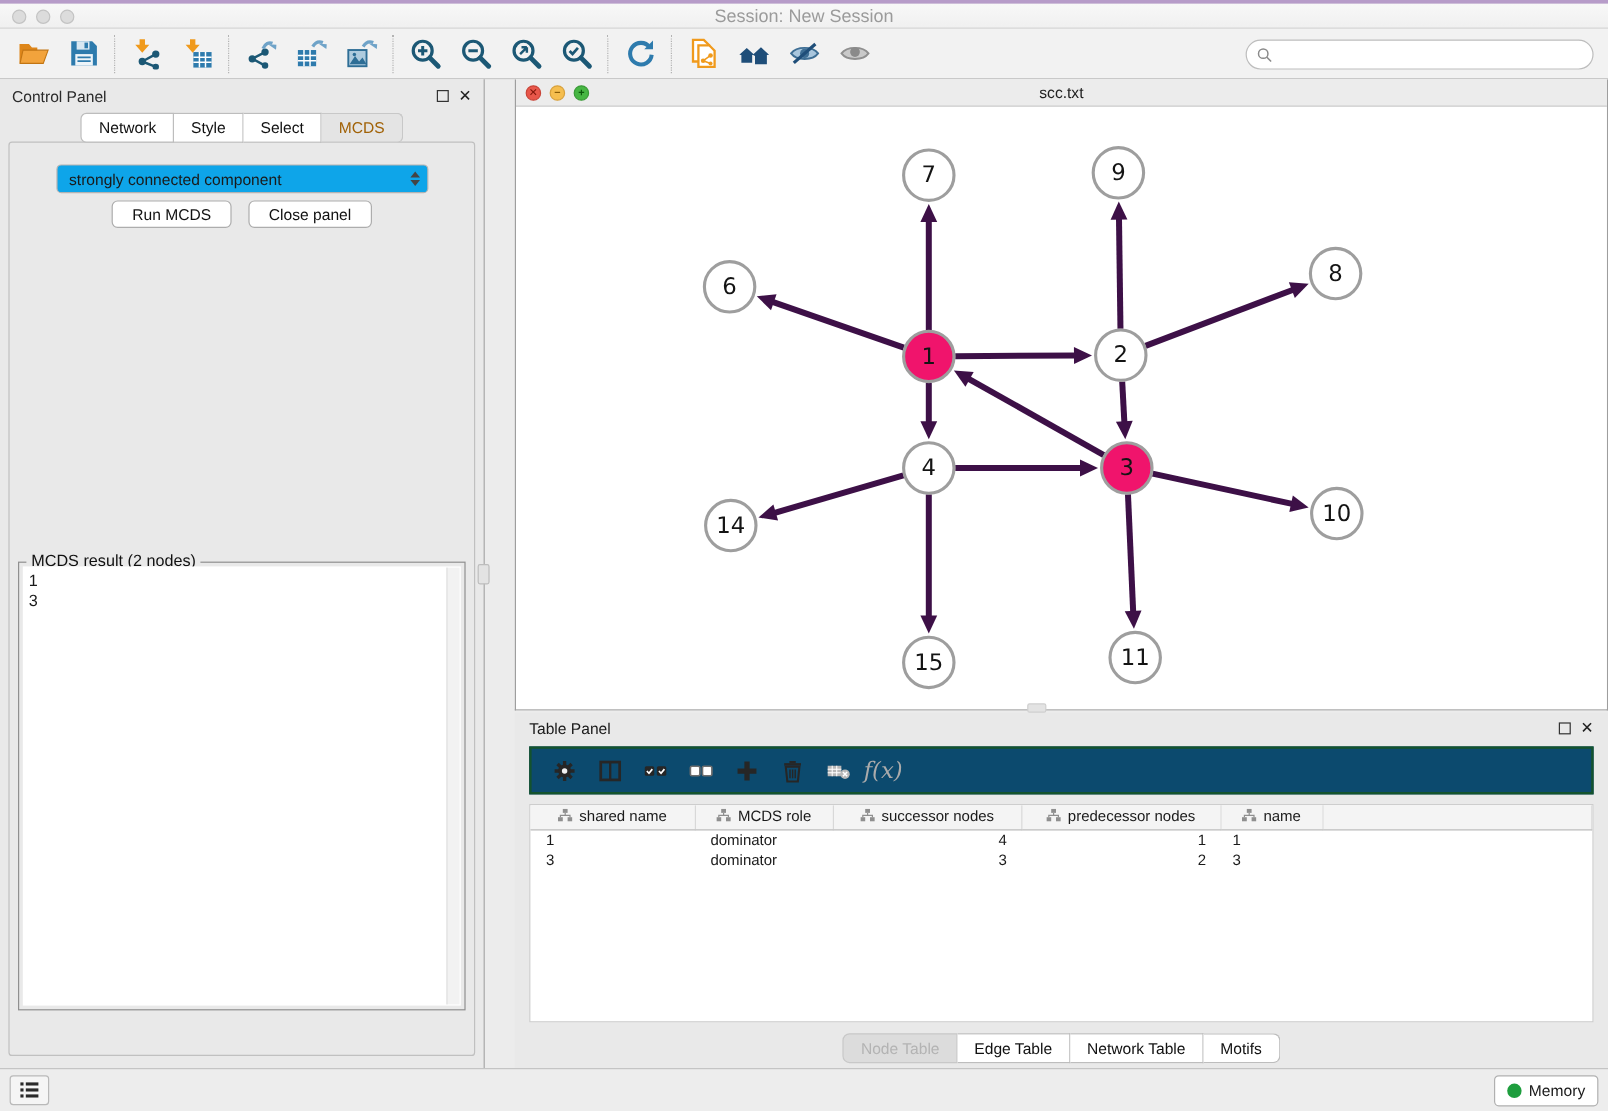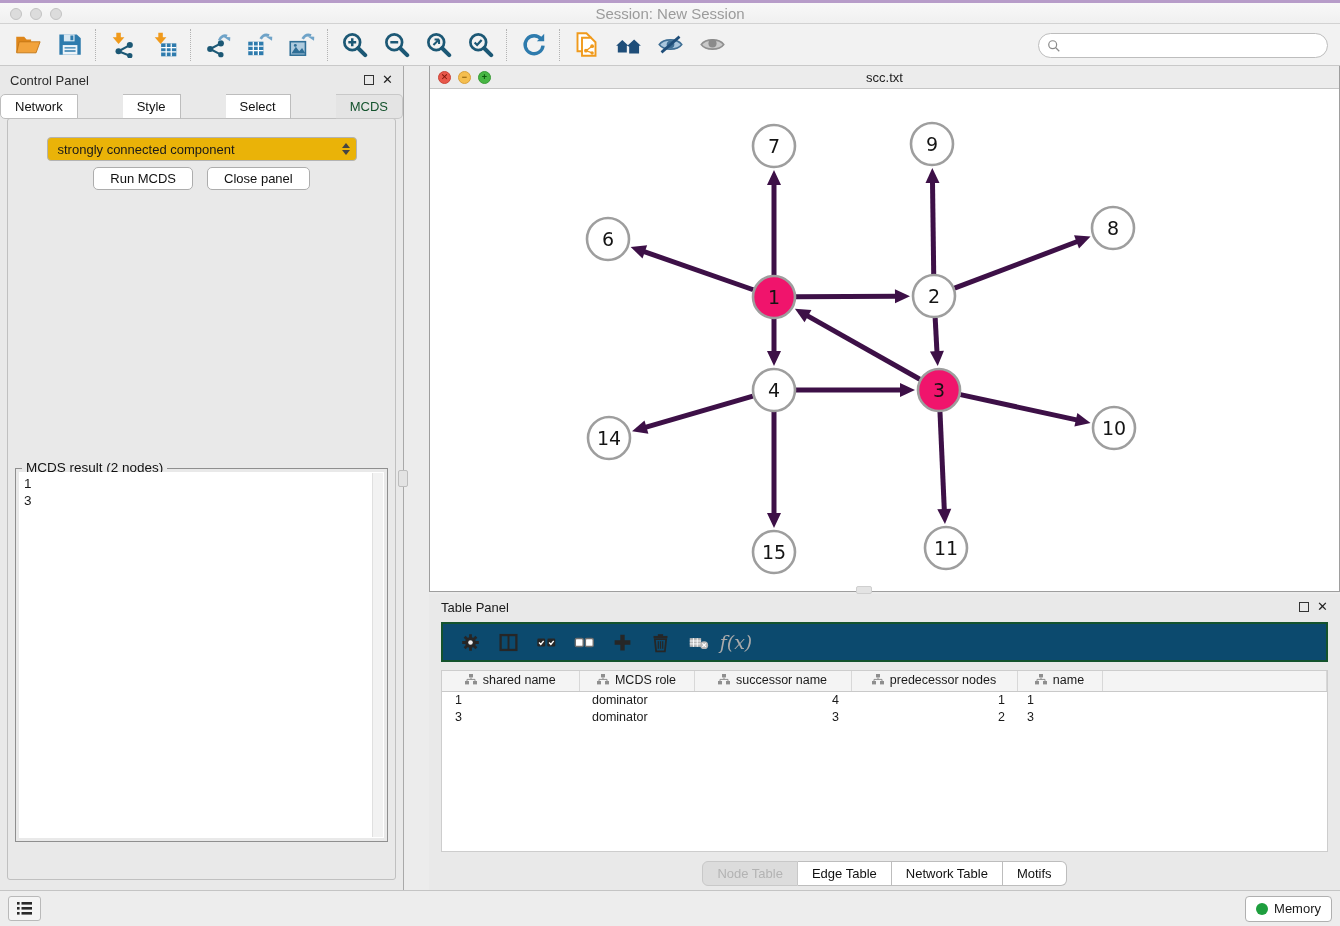--- a/index.html
+++ b/index.html
@@ -31,31 +31,31 @@
 
   
   .control-panel { width:404px; background:#E9E9E9; border-right:1px solid #A9A9A9;
     display:flex; flex-direction:column; position:relative; }
   .panel-header { height:28px; display:flex; align-items:center; padding:0 10px; }
   .panel-header .ph-title { font-size:13px; color:#2b2b2b; flex:1; }
   .win-btns { display:flex; align-items:center; gap:8px; }
   .maxbox { width:10px; height:10px; border:1.5px solid #333; display:inline-block; }
   .closex { font-size:13px; font-weight:bold; color:#222; line-height:10px; }
 
-  .tabs-row { display:flex; justify-content:space-between; margin-bottom:-1px; z-index:2; }
+  .tabs-row { display:flex; justify-content:center; margin-bottom:-1px; z-index:2; }
   .tab { font-size:13px; padding:4px 14px; background:#fff; border:1px solid #BDBDBD;
     border-left-width:0; color:#111; cursor:default; }
   .tab:first-child { border-left-width:1px; border-radius:5px 0 0 5px; }
   .tab:last-child { border-radius:0 5px 5px 0; }
-  .tab.selected { background:#E4E4E4; color:#14532d; border-color:#C8C8C8; }
+  .tab.selected { background:#E4E4E4; color:#a16207; border-color:#C8C8C8; }
 
   .cp-content { flex:1; margin:0 7px 10px 7px; border:1px solid #C0C0C0; border-radius:3px;
     background:#E9E9E9; padding-top:18px; }
   .opt-label { text-align:center; font-size:13px; margin-bottom:9px; }
-  .select-wrap { width:310px; margin:0 auto; height:24px; background:#eab308; border:1px solid #B3B3B3;
+  .select-wrap { width:310px; margin:0 auto; height:24px; background:#0ea5e9; border:1px solid #B3B3B3;
     border-radius:4px; display:flex; align-items:center; padding:0 6px 0 10px; }
   .select-wrap .sel-text { flex:1; font-size:13px; }
   .stepper { display:flex; flex-direction:column; gap:2px; align-items:center; }
   .stepper i { width:0; height:0; border-left:4px solid transparent; border-right:4px solid transparent; }
   .stepper .up { border-bottom:5px solid #444; }
   .stepper .down { border-top:5px solid #444; }
   .btn-row { display:flex; justify-content:center; gap:14px; margin-top:6px; }
   .pushbtn { font-size:13px; background:#fff; border:1px solid #ADADAD; border-radius:5px;
     padding:3px 16px; color:#111; cursor:default; }
 
@@ -496,21 +496,21 @@
                       </g>
                       <path d="M6 3.4v2M2 7V5.4h8V7" stroke="#8F8F8F" fill="none"></path>
                     </svg></span><span>MCDS role</span></th>
                 <th><span class="hicon"><svg width="12" height="11" viewBox="0 0 12 11">
                       <g fill="#8F8F8F">
                         <rect x="4" y="0" width="4" height="3.4"></rect>
                         <rect x="0" y="7" width="4" height="3.4"></rect>
                         <rect x="8" y="7" width="4" height="3.4"></rect>
                       </g>
                       <path d="M6 3.4v2M2 7V5.4h8V7" stroke="#8F8F8F" fill="none"></path>
-                    </svg></span><span>successor name</span></th>
+                    </svg></span><span>successor nodes</span></th>
                 <th><span class="hicon"><svg width="12" height="11" viewBox="0 0 12 11">
                       <g fill="#8F8F8F">
                         <rect x="4" y="0" width="4" height="3.4"></rect>
                         <rect x="0" y="7" width="4" height="3.4"></rect>
                         <rect x="8" y="7" width="4" height="3.4"></rect>
                       </g>
                       <path d="M6 3.4v2M2 7V5.4h8V7" stroke="#8F8F8F" fill="none"></path>
                     </svg></span><span>predecessor nodes</span></th>
                 <th><span class="hicon"><svg width="12" height="11" viewBox="0 0 12 11">
                       <g fill="#8F8F8F">

